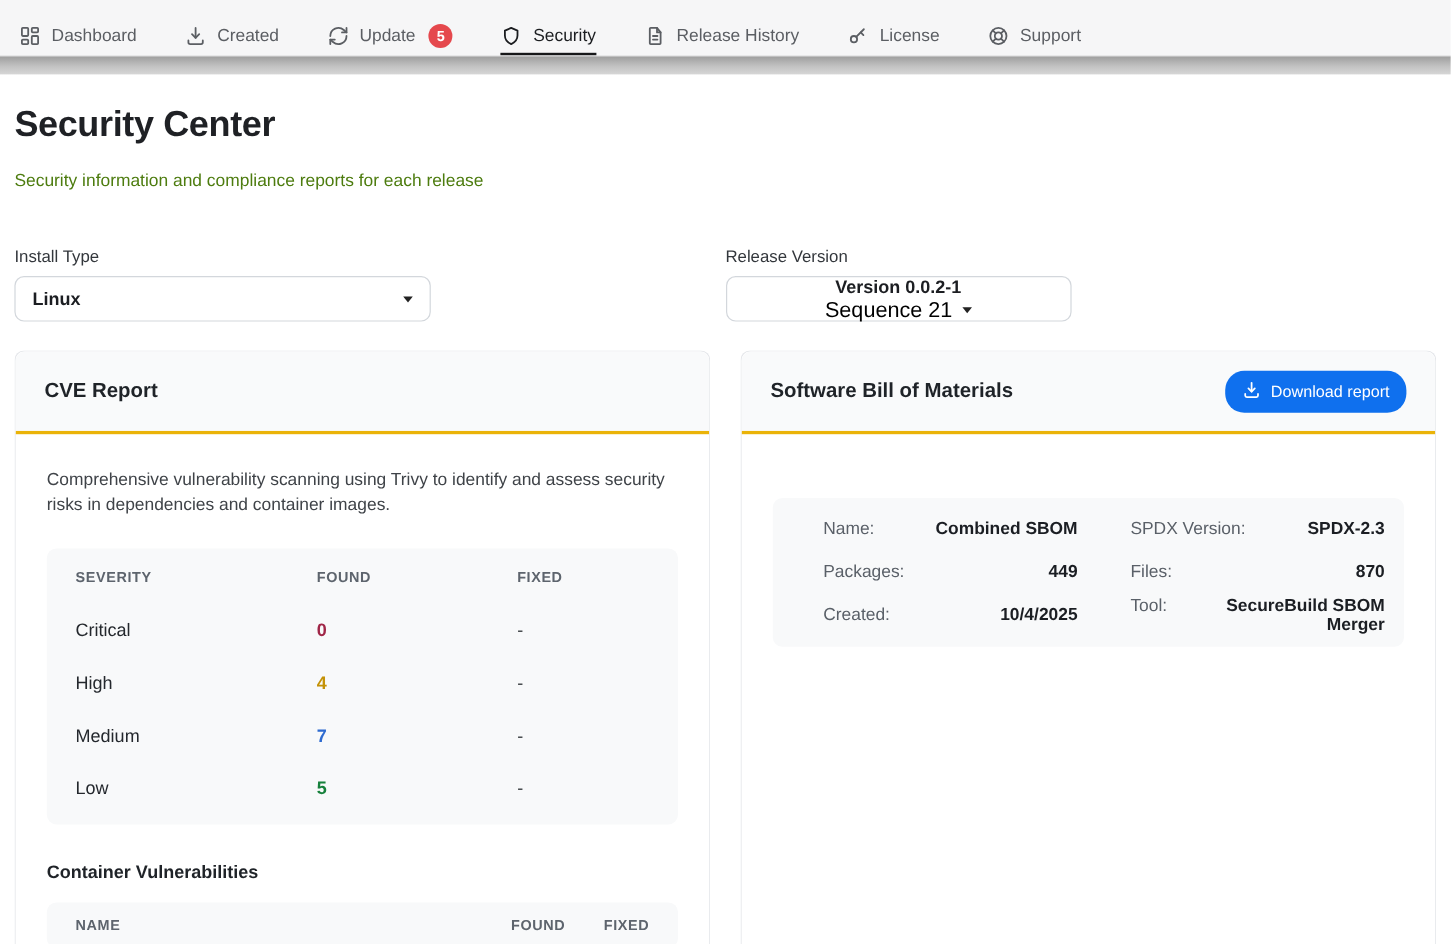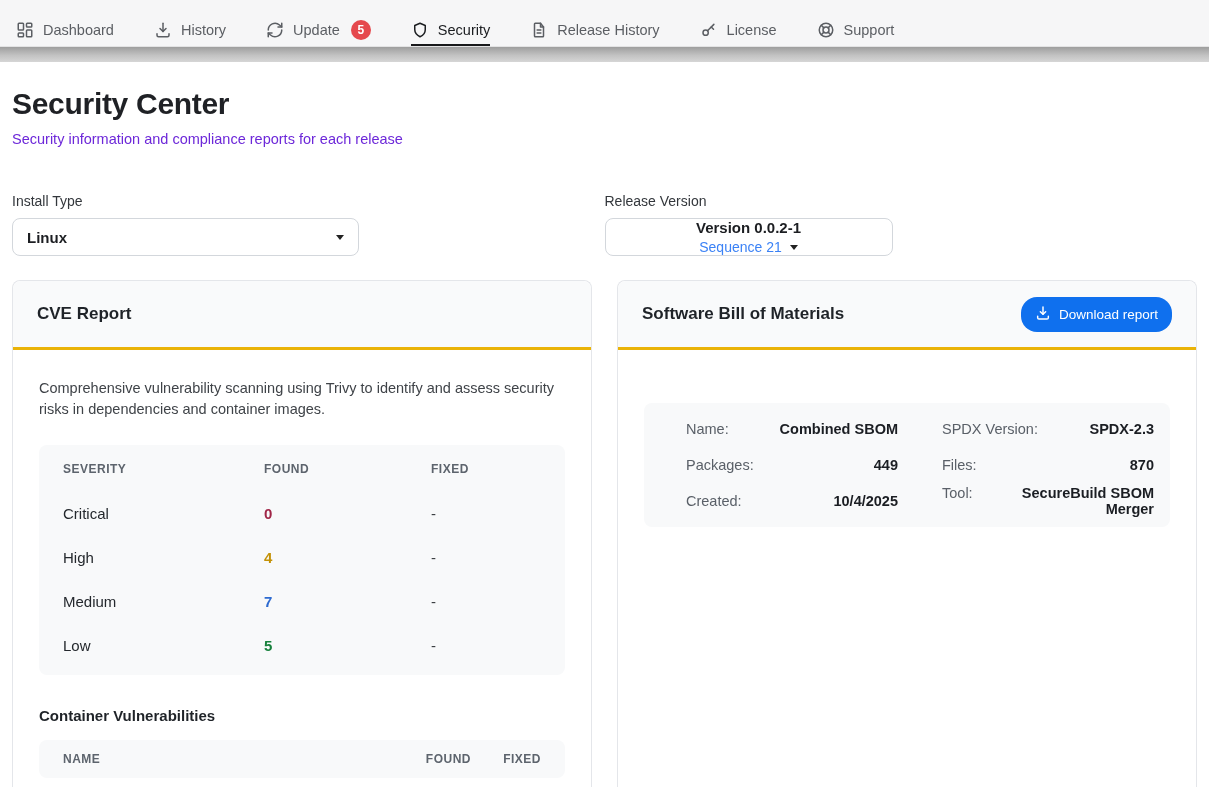--- a/index.html
+++ b/index.html
@@ -54,23 +54,23 @@
   
   .content { padding:0 12px; }
   h1.page-title {
     margin-top:25px;
     font-size:30px;
     font-weight:700;
     color:#1f2125;
     letter-spacing:-0.3px;
   }
   .page-subtitle {
-    margin-top:10px;
+    margin-top:22px;
     font-size:14.5px;
-    color:#6d28d9;
+    color:#4d7c0f;
   }
   
   .filters { display:flex; margin-top:46px; }
   .filter-group { width:580px; margin-right:25px; }
   .filter-label { font-size:14px; color:#33373c; margin-bottom:9px; }
   .selectbox {
     height:38px;
     border:1px solid #d3d7dc;
     border-radius:8px;
     background:#fff;
@@ -82,21 +82,21 @@
   }
   .selectbox .sel-value { font-size:15px; font-weight:700; color:#1c1e22; }
   .caret {
     width:0; height:0;
     border-left:4.5px solid transparent;
     border-right:4.5px solid transparent;
     border-top:5px solid #222;
     margin-left:8px;
   }
   .sel-right { display:flex; align-items:center; }
-  .sel-meta { font-size:14px; color:#3b82f6;text-align:center; }
+  .sel-meta { font-size:18px; color:#000000;text-align:center; }
   #install-select { width:347px; }
   #version-select { width:288px;flex-direction:column; }
   
   .cards { display:flex; gap:25px; margin-top:24px; align-items:stretch; }
   .card {
     width:580px;
     border:1px solid #e4e6ea;
     border-bottom:none;
     border-radius:8px 8px 0 0;
     background:#fff;
@@ -209,21 +209,21 @@
     <span>Dashboard</span>
   </div>
   <div class="nav-item">
     <span>
       <svg width="18" height="18" viewBox="0 0 24 24" fill="none" stroke="currentColor" stroke-width="2" stroke-linecap="round" stroke-linejoin="round">
           <path d="M12 3v11"></path>
           <path d="m8 10 4 4 4-4"></path>
           <path d="M4 17v2a2 2 0 0 0 2 2h12a2 2 0 0 0 2-2v-2"></path>
         </svg>
     </span>
-    <span>History</span>
+    <span>Created</span>
   </div>
   <div class="nav-item">
     <span>
       <svg width="18" height="18" viewBox="0 0 24 24" fill="none" stroke="currentColor" stroke-width="2" stroke-linecap="round" stroke-linejoin="round">
           <path d="M3 12a9 9 0 0 1 15-6.7L21 8"></path>
           <path d="M21 3v5h-5"></path>
           <path d="M21 12a9 9 0 0 1-15 6.7L3 16"></path>
           <path d="M3 21v-5h5"></path>
         </svg>
     </span>

